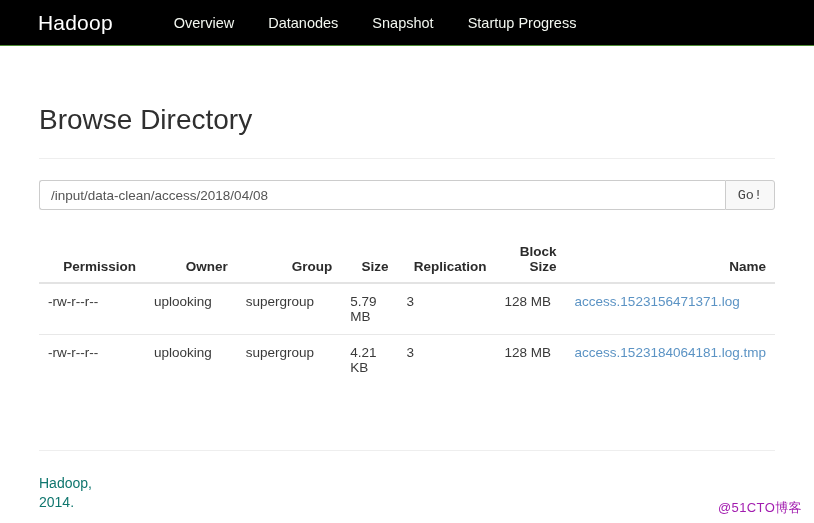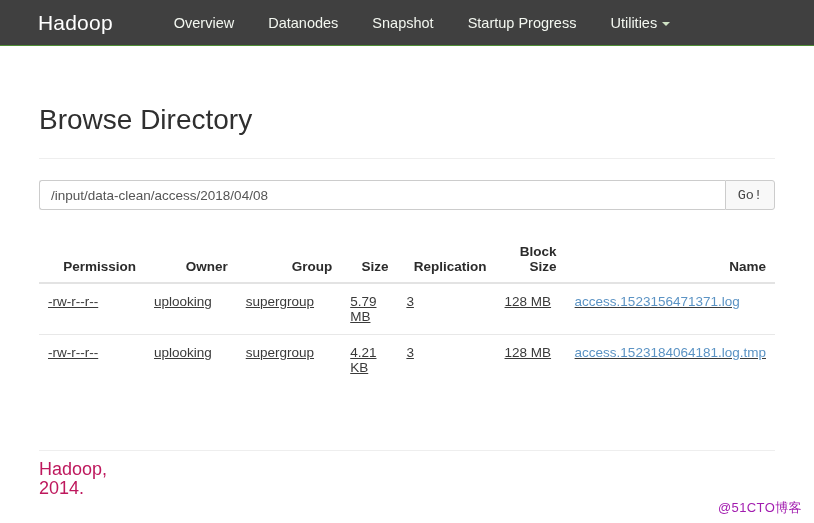--- a/index.html
+++ b/index.html
@@ -13,21 +13,21 @@
     font-family: "Liberation Sans", sans-serif;
     font-size: 14px;
     color: #333333;
     overflow: hidden;
     position: relative;
   }
 
   
   .navbar {
     height: 46px;
-    background: #404040;
+    background: #000000;
     display: flex;
     align-items: center;
     padding-left: 38px;
     box-sizing: border-box;
     border-bottom: 1px solid #4e8c35;
   }
   .brand {
     color: #ffffff;
     font-size: 21px;
     font-weight: normal;
@@ -129,21 +129,20 @@
     padding: 8px 9px;
     vertical-align: bottom;
     border-bottom: 2px solid #e3e3e3;
     font-size: 13.5px;
   }
   .fs-table td {
     padding: 10px 9px;
     border-top: 1px solid #e8e8e8;
     vertical-align: top;
     color: #3a3a3a;
-    text-decoration: underline;
   }
   .fs-table tbody tr:first-child td {
     border-top: none;
   }
   .fs-table tbody tr + tr td {
     border-top: 1px solid #e8e8e8;
   }
   .col-permission { width: 96px; }
   .col-owner      { width: 82px; }
   .col-group      { width: 96px; }
@@ -164,23 +163,23 @@
     border-top: 1px solid #eeeeee;
     margin: 0;
     position: absolute;
     left: 39px;
     right: 39px;
     top: 450px;
   }
   .footer-text {
     position: absolute;
     left: 39px;
-    top: 460px;
-    font-size: 18px;
-    color: #be185d;
+    top: 474px;
+    font-size: 14px;
+    color: #0f766e;
     line-height: 19px;
     width: 90px;
   }
 
   
   .watermark {
     position: absolute;
     right: 12px;
     bottom: 6px;
     font-size: 13px;
@@ -199,23 +198,20 @@
       <span>Overview</span>
     </div>
     <div class="nav-item">
       <span>Datanodes</span>
     </div>
     <div class="nav-item">
       <span>Snapshot</span>
     </div>
     <div class="nav-item">
       <span>Startup Progress</span>
-    </div>
-    <div class="nav-item">
-      <span>Utilities</span><span class="caret"></span>
     </div>
   </div>
 </div>
 
 <div class="container">
 
   <h1 class="page-title">Browse Directory</h1>
   <hr class="title-rule">
 
   <div class="input-group">

